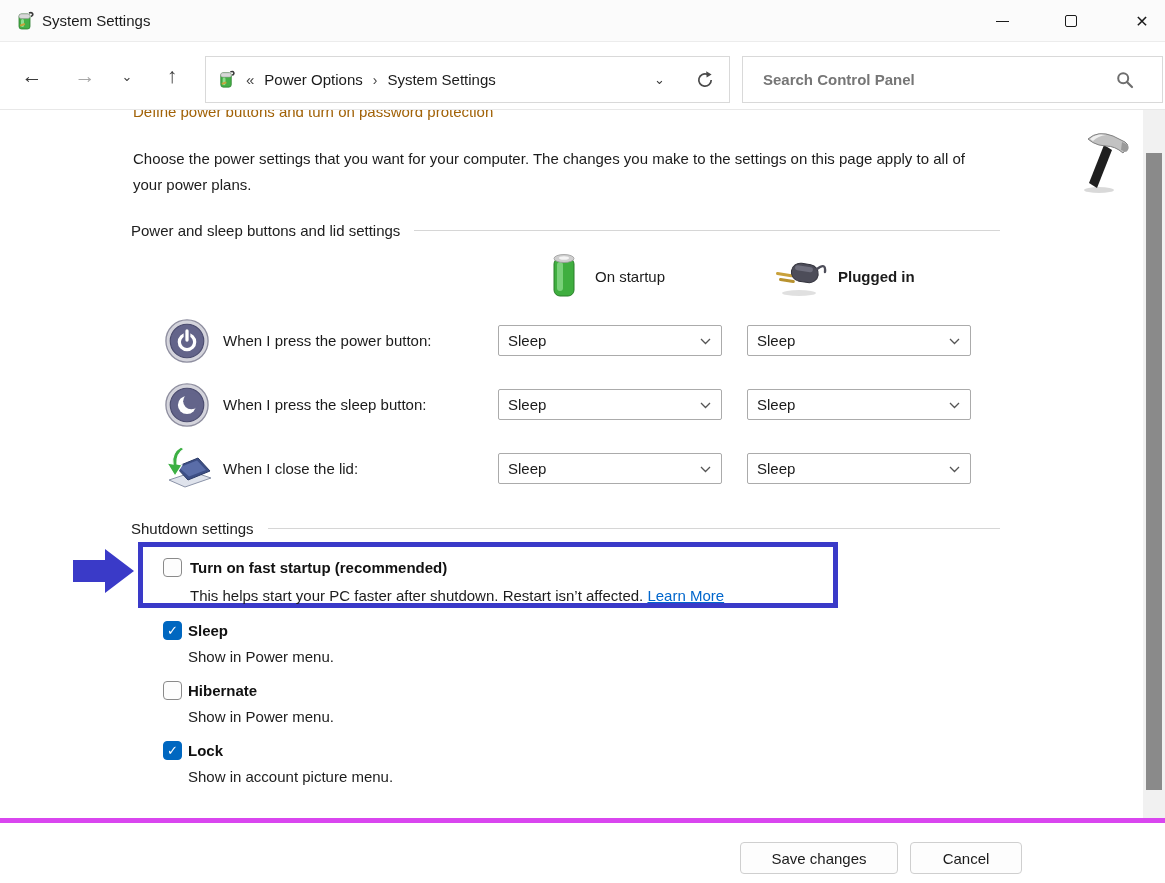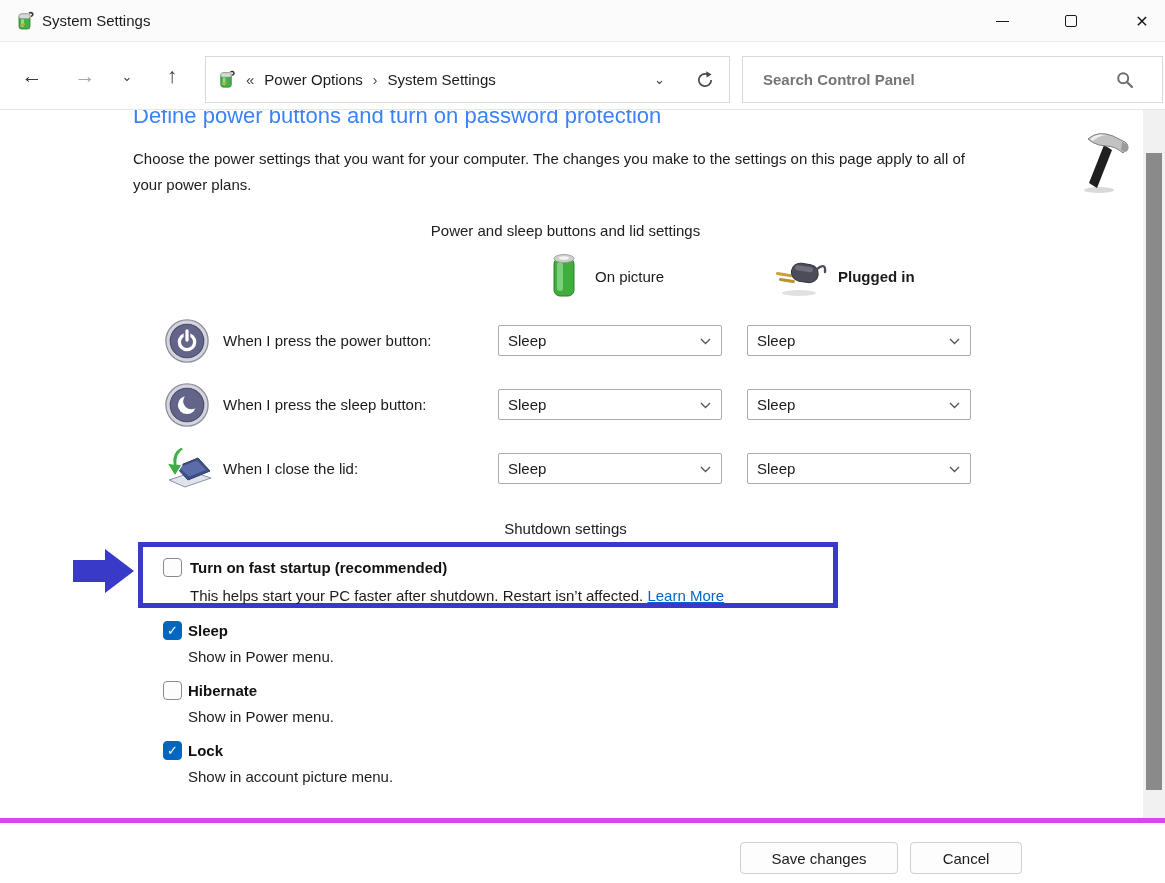--- a/index.html
+++ b/index.html
@@ -33,24 +33,24 @@
   .addr-spacer { flex:1; }
   .addr-chevron { margin-right:30px; font-size:13px; color:#3c3c3c; }
   .refresh-icon { width:20px; height:20px; }
   .searchbox { position:absolute; left:742px; top:14px; width:421px; height:47px; border:1px solid #d9d9d9; background:#fff; }
   .searchbox input { position:absolute; left:0; top:0; width:100%; height:100%; border:none; outline:none; padding-left:20px; padding-right:60px; font-size:15px; font-family:inherit; color:#1b1b1b; background:transparent;font-weight:bold; }
   .searchbox input::placeholder { color:#767676; opacity:1; }
   .search-icon { position:absolute; right:28px; top:14px; width:18px; height:18px; }
 
   
   .content { position:absolute; top:110px; left:0; width:100%; height:708px; background:#fff; overflow:hidden; }
-  .page-heading { position:absolute; left:133px; top:-7px; font-size:22px; font-weight:400; color:#3b82f6; white-space:nowrap; }
+  .page-heading { position:absolute; left:133px; top:-7px; font-size:15px; font-weight:400; color:#a16207; white-space:nowrap; }
   .page-desc { position:absolute; left:133px; top:36px; width:862px; font-size:15px; line-height:26px; color:#1c1c1c; }
 
-  .section-head { position:absolute; left:131px; width:869px; display:flex; align-items:center;flex-direction:column; }
+  .section-head { position:absolute; left:131px; width:869px; display:flex; align-items:center; }
   .section-head .title { font-size:15px; color:#202020; white-space:nowrap; }
   .section-head .rule { flex:1; height:1px; background:#d6d6d6; margin-left:14px; }
   .sec-power { top:112px; }
   .sec-shutdown { top:410px; }
 
   .col-icon-battery { position:absolute; left:550px; top:141px; }
   .col-label-battery { position:absolute; left:595px; top:158px; font-size:15px; }
   .col-icon-plug { position:absolute; left:772px; top:150px; }
   .col-label-plug { position:absolute; left:838px; top:158px; font-size:15px;font-weight:bold; }
 
@@ -160,21 +160,21 @@
       <span class="title">Power and sleep buttons and lid settings</span>
       <span class="rule"></span>
     </div>
 
     <svg class="col-icon-battery" width="28" height="48" viewBox="0 0 28 48">
       <rect x="4" y="7" width="20" height="38" rx="6" fill="#3fae3f" stroke="#2a7f2a" stroke-width="1"></rect>
       <rect x="7" y="11" width="6" height="29" rx="3" fill="#84d684" opacity="0.85"></rect>
       <ellipse cx="14" cy="7.5" rx="10" ry="4" fill="#cfcfcf" stroke="#9a9a9a" stroke-width="0.8"></ellipse>
       <ellipse cx="14" cy="7" rx="5" ry="1.8" fill="#f4f4f4"></ellipse>
     </svg>
-    <span class="col-label-battery">On picture</span>
+    <span class="col-label-battery">On startup</span>
 
     <svg class="col-icon-plug" width="56" height="38" viewBox="0 0 56 38">
       <ellipse cx="27" cy="33" rx="17" ry="3" fill="#000" opacity="0.12"></ellipse>
       <rect x="4" y="13" width="17" height="3" rx="1.5" fill="#c9a13b" transform="rotate(9 12 14)"></rect>
       <rect x="7" y="19" width="16" height="3" rx="1.5" fill="#b8922f" transform="rotate(9 15 20)"></rect>
       <g transform="rotate(9 33 15)">
         <rect x="19" y="4" width="27" height="18" rx="9" fill="#4d4d59" stroke="#33333d" stroke-width="1"></rect>
         <rect x="22" y="6.5" width="18" height="5" rx="2.5" fill="#6e6e7c"></rect>
       </g>
       <path d="M45 9 q9 -7 8 3" fill="none" stroke="#4d4d59" stroke-width="2.4" stroke-linecap="round"></path>

